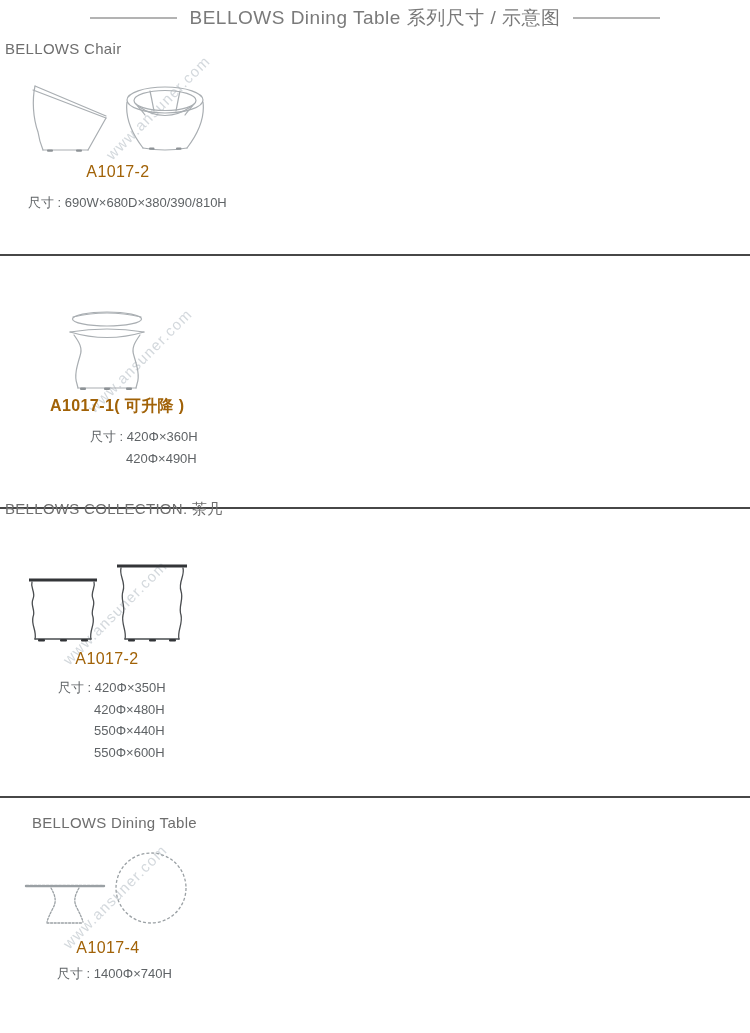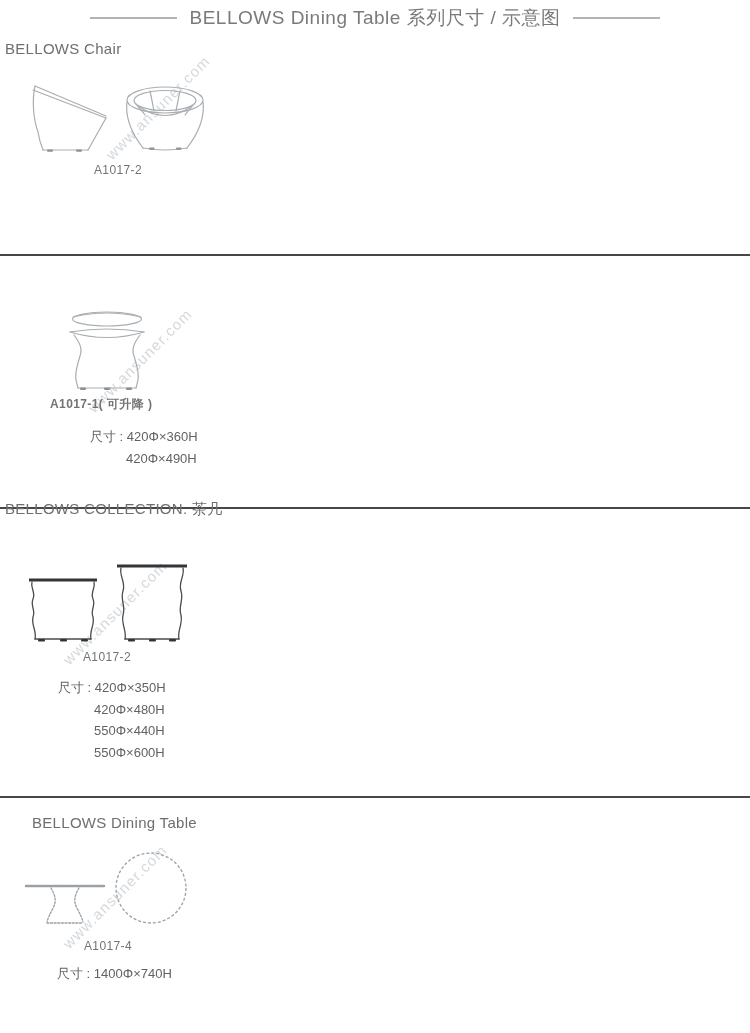--- a/index.html
+++ b/index.html
@@ -16,21 +16,21 @@
   }
   .title-dash { width:87px; height:2px; background:#b3b3b3; }
   .page-title {
     font-size:19px; color:#7a7a7a; letter-spacing:.5px; white-space:nowrap;
   }
   
   .sec-heading {
     position:absolute; left:5px; font-size:15px; color:#6e6e6e; letter-spacing:.3px;
   }
   .model-label {
-    position:absolute; font-size:12px; color:#737373; letter-spacing:.4px;
+    position:absolute; font-size:16px; color:#a16207; letter-spacing:.4px;
   }
   .model-center { text-align:center; width:160px; }
   .dims { position:absolute; font-size:13px; color:#5f6366; }
   .dims-row { line-height:21.5px; white-space:nowrap; }
   .dims-row.cont { padding-left:36px; }
   .divider { position:absolute; left:0; width:750px; height:2px; background:#474747; }
   .fig svg { display:block; }
   .wm {
     position:absolute; transform:rotate(-45deg); transform-origin:center;
     font-size:15px; color:#ccd2d7; letter-spacing:1.2px; white-space:nowrap;
@@ -85,20 +85,23 @@
       </g>
       <g fill="#8d9296">
         <rect x="23" y="63.5" width="5.5" height="2.2" rx="1"></rect>
         <rect x="50" y="63.5" width="5.5" height="2.2" rx="1"></rect>
       </g>
     </svg>
   </div>
 
   <div class="model-label model-center" style="left:38px; top:163px;">A1017-2</div>
 
+  <div class="dims" style="left:28px; top:192px;">
+    <div class="dims-row"><span>尺寸 : </span><span>690W×680D×380/390/810H</span></div>
+  </div>
 
   <div class="divider" style="top:254px;"></div>
 
 
   <div class="wm" style="left:70px; top:352px;">www.ansuner.com</div>
 
   <div class="fig abs" style="left:68px; top:308px;">
     <svg width="78" height="86" viewBox="0 0 78 86">
       <g fill="none" stroke="#a9aeb2" stroke-width="1.2" stroke-linecap="round">
         <path d="M5,9 Q39,1 73,9"></path>

